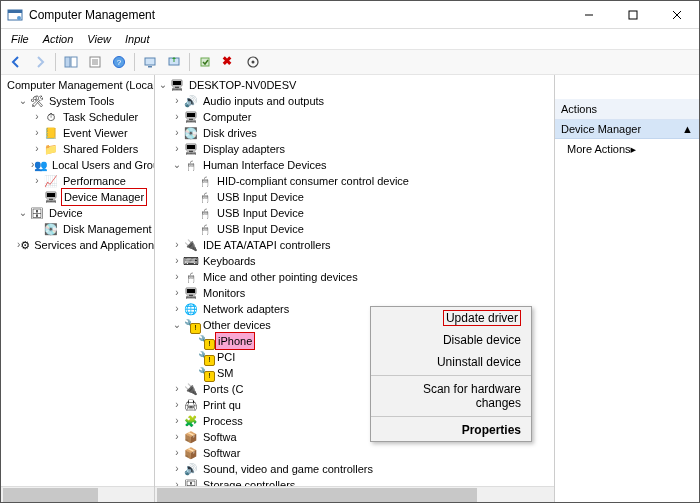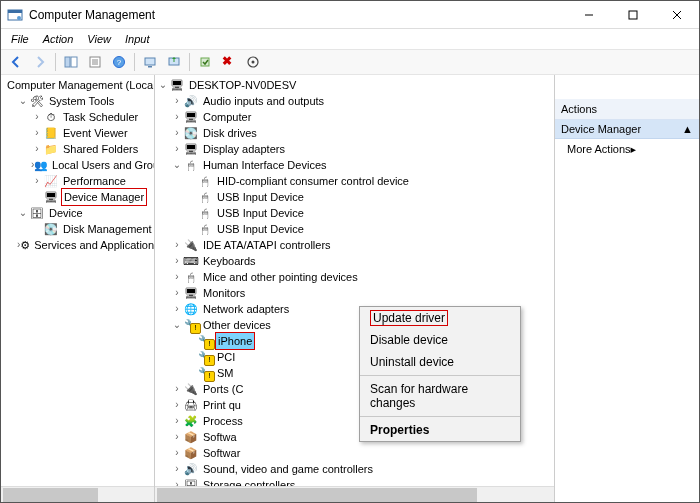--- a/index.html
+++ b/index.html
@@ -20,21 +20,21 @@
   .body { flex: 1; display: flex; min-height: 0; }
   .pane { overflow: auto; border-right: 1px solid #ccc; }
   .left { width: 154px; background: #fff; position: relative; }
   .center { flex: 1; background: #fff; position: relative; }
   .right { width: 144px; border-right: none; display: flex; flex-direction: column; }
   .tree { padding: 2px 0 2px 2px; line-height: 16px; white-space: nowrap; }
   .node { display: flex; align-items: center; height: 16px; }
   .tw { width: 12px; text-align: center; color: #666; font-size: 10px; user-select: none; }
   .ic { width: 16px; height: 14px; display: inline-flex; align-items: center; justify-content: center; margin-right: 2px; }
   .lbl { padding: 0 2px; }
-  .sel { background: #7dd3fc; }
+  .sel { background: #f9a8d4; }
   .hl { border: 1.5px solid #d40000; padding: 0 2px; }
   .children { padding-left: 14px; }
   .scroll-x { position: absolute; bottom: 0; left: 0; right: 0; height: 16px; background: #f0f0f0; border-top: 1px solid #ddd; display:flex; }
   .scroll-x .thumb { position: absolute; height: 14px; top: 1px; background: #c8c8c8; }
   .actions-hdr { background: #eef3fa; padding: 4px 6px; font-weight: normal; border-bottom: 1px solid #d7e3f4; margin-top: 24px; }
   .actions-sub { background: #d5e5f7; padding: 3px 6px; display: flex; justify-content: space-between; align-items: center; border-bottom: 1px solid #c2d6ee; }
   .actions-item { padding: 4px 12px; display:flex; }
   .ctxmenu { position: absolute; background: #f2f2f2; border: 1px solid #a0a0a0; box-shadow: 2px 2px 4px rgba(0,0,0,0.25); font-size: 12px; width: 162px; z-index: 10; }
   .ctxmenu .mi { padding: 4px 10px; }
   .ctxmenu hr { border: none; border-top: 1px solid #c8c8c8; margin: 2px 0; }
@@ -360,21 +360,21 @@
             </div>
           <div class="node">
               <span class="tw">›</span>
               <span class="ic">🖥</span>
               <span class="lbl">System devices</span>
             </div>
 
         </div>
       </div>
 
-      <div class="ctxmenu" style="left:204px; top:231px;">
+      <div class="ctxmenu" style="left:215px; top:231px;text-align:right;">
         <div class="mi"><span class="hl">Update driver</span></div>
         <div class="mi">Disable device</div>
         <div class="mi">Uninstall device</div>
         <hr>
         <div class="mi">Scan for hardware changes</div>
         <hr>
         <div class="mi" style="font-weight:bold">Properties</div>
       </div>
 
       <div class="scroll-x">

